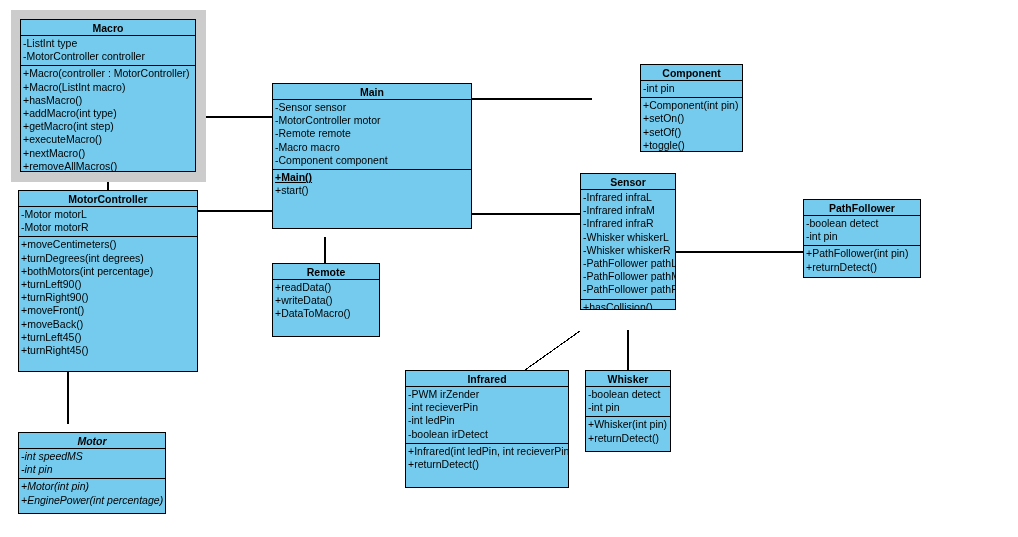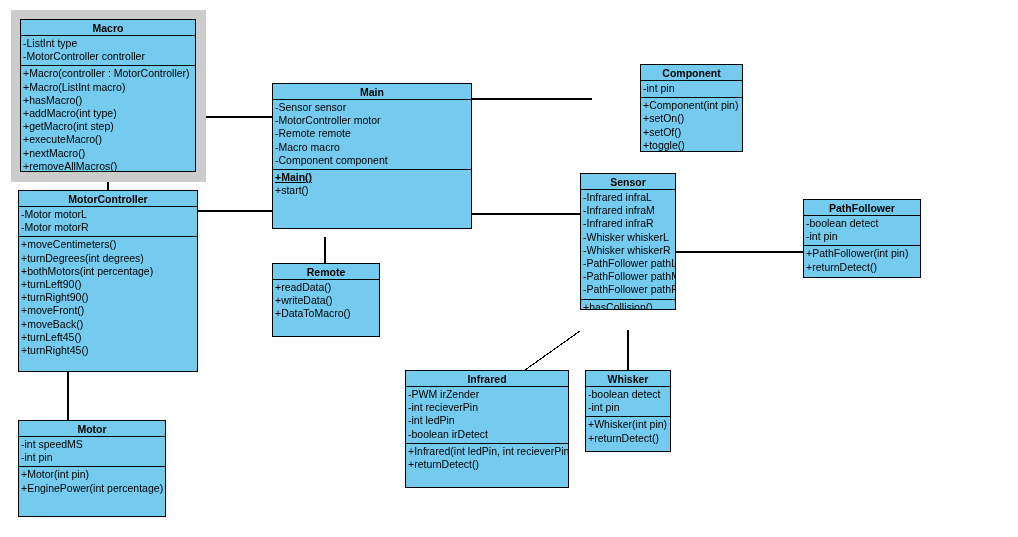--- a/index.html
+++ b/index.html
@@ -137,21 +137,21 @@
           <div class="member">+turnDegrees(int degrees)</div>
           <div class="member">+bothMotors(int percentage)</div>
           <div class="member">+turnLeft90()</div>
           <div class="member">+turnRight90()</div>
           <div class="member">+moveFront()</div>
           <div class="member">+moveBack()</div>
           <div class="member">+turnLeft45()</div>
           <div class="member">+turnRight45()</div>
         </div>
       </div>
-      <div class="uml-class" style="left: 18px; top: 420px; width: 148px; height: 97px;">
+      <div class="uml-class" style="left: 18px; top: 432px; width: 148px; height: 82px; font-style: italic;">
         <div class="cls-title">Motor</div>
         <div class="compartment">
           <div class="member">-int speedMS</div>
           <div class="member">-int pin</div>
         </div>
         <div class="compartment">
           <div class="member">+Motor(int pin)</div>
           <div class="member">+EnginePower(int percentage)</div>
         </div>
       </div>

